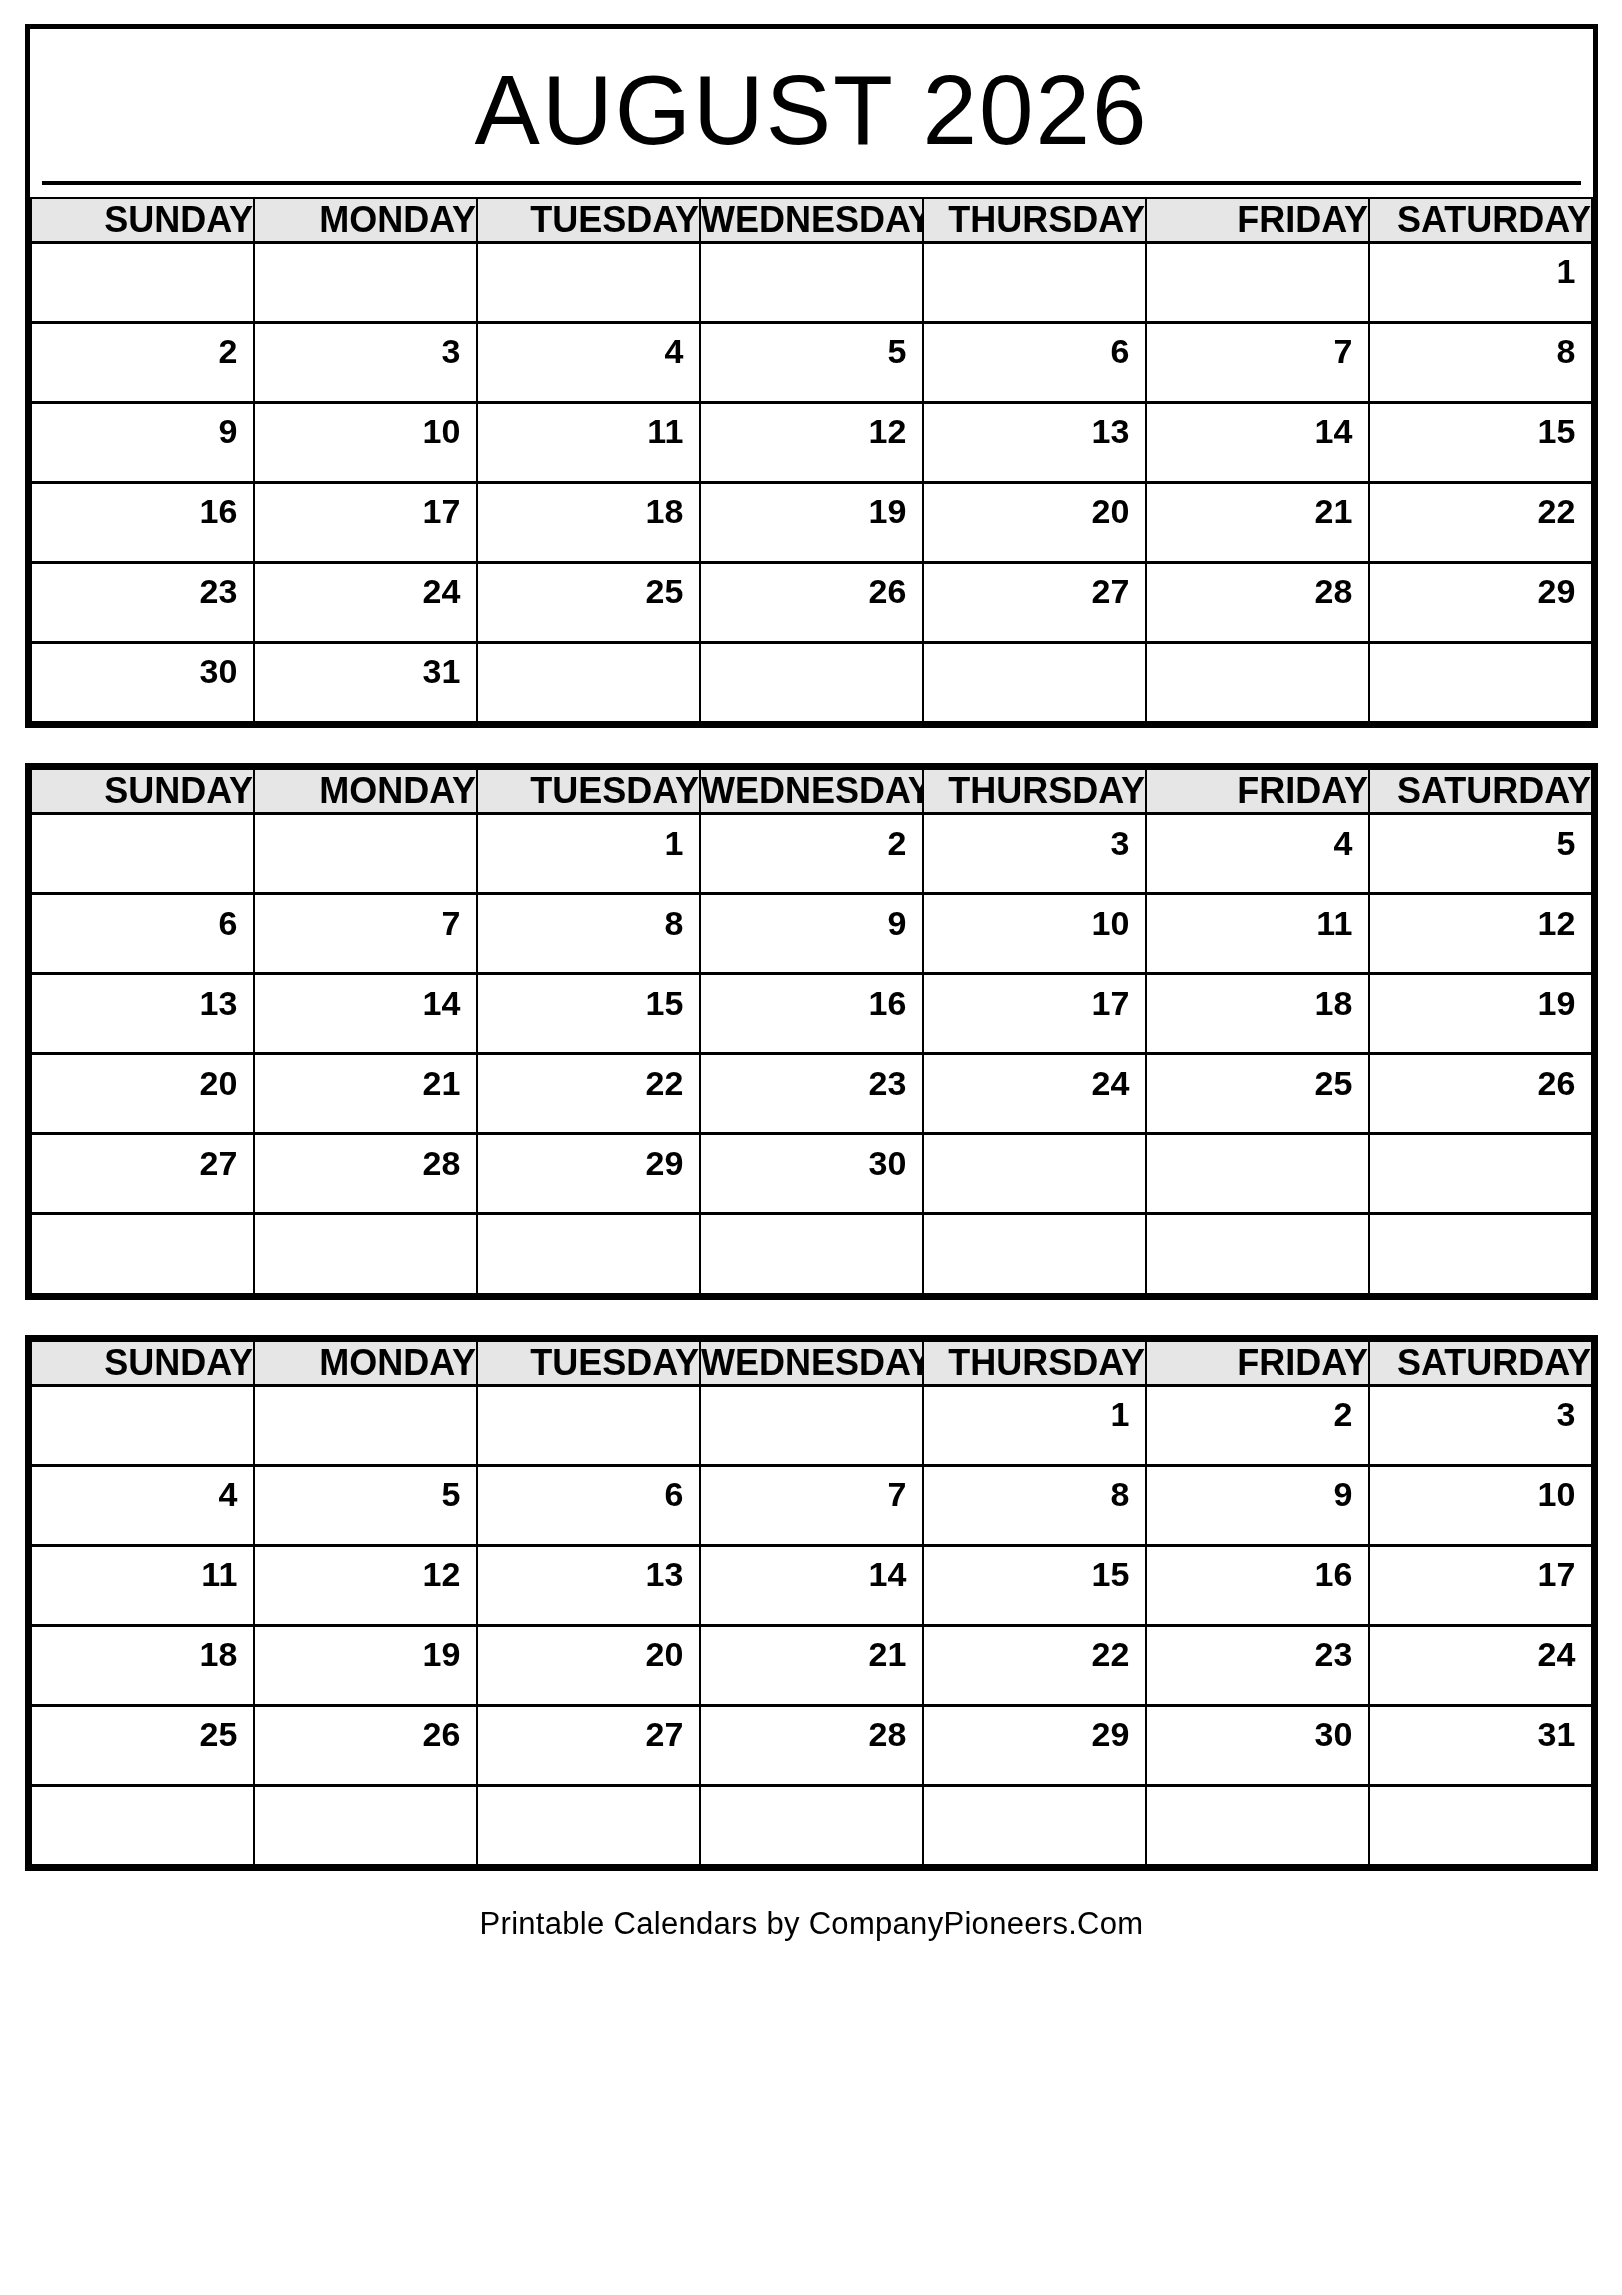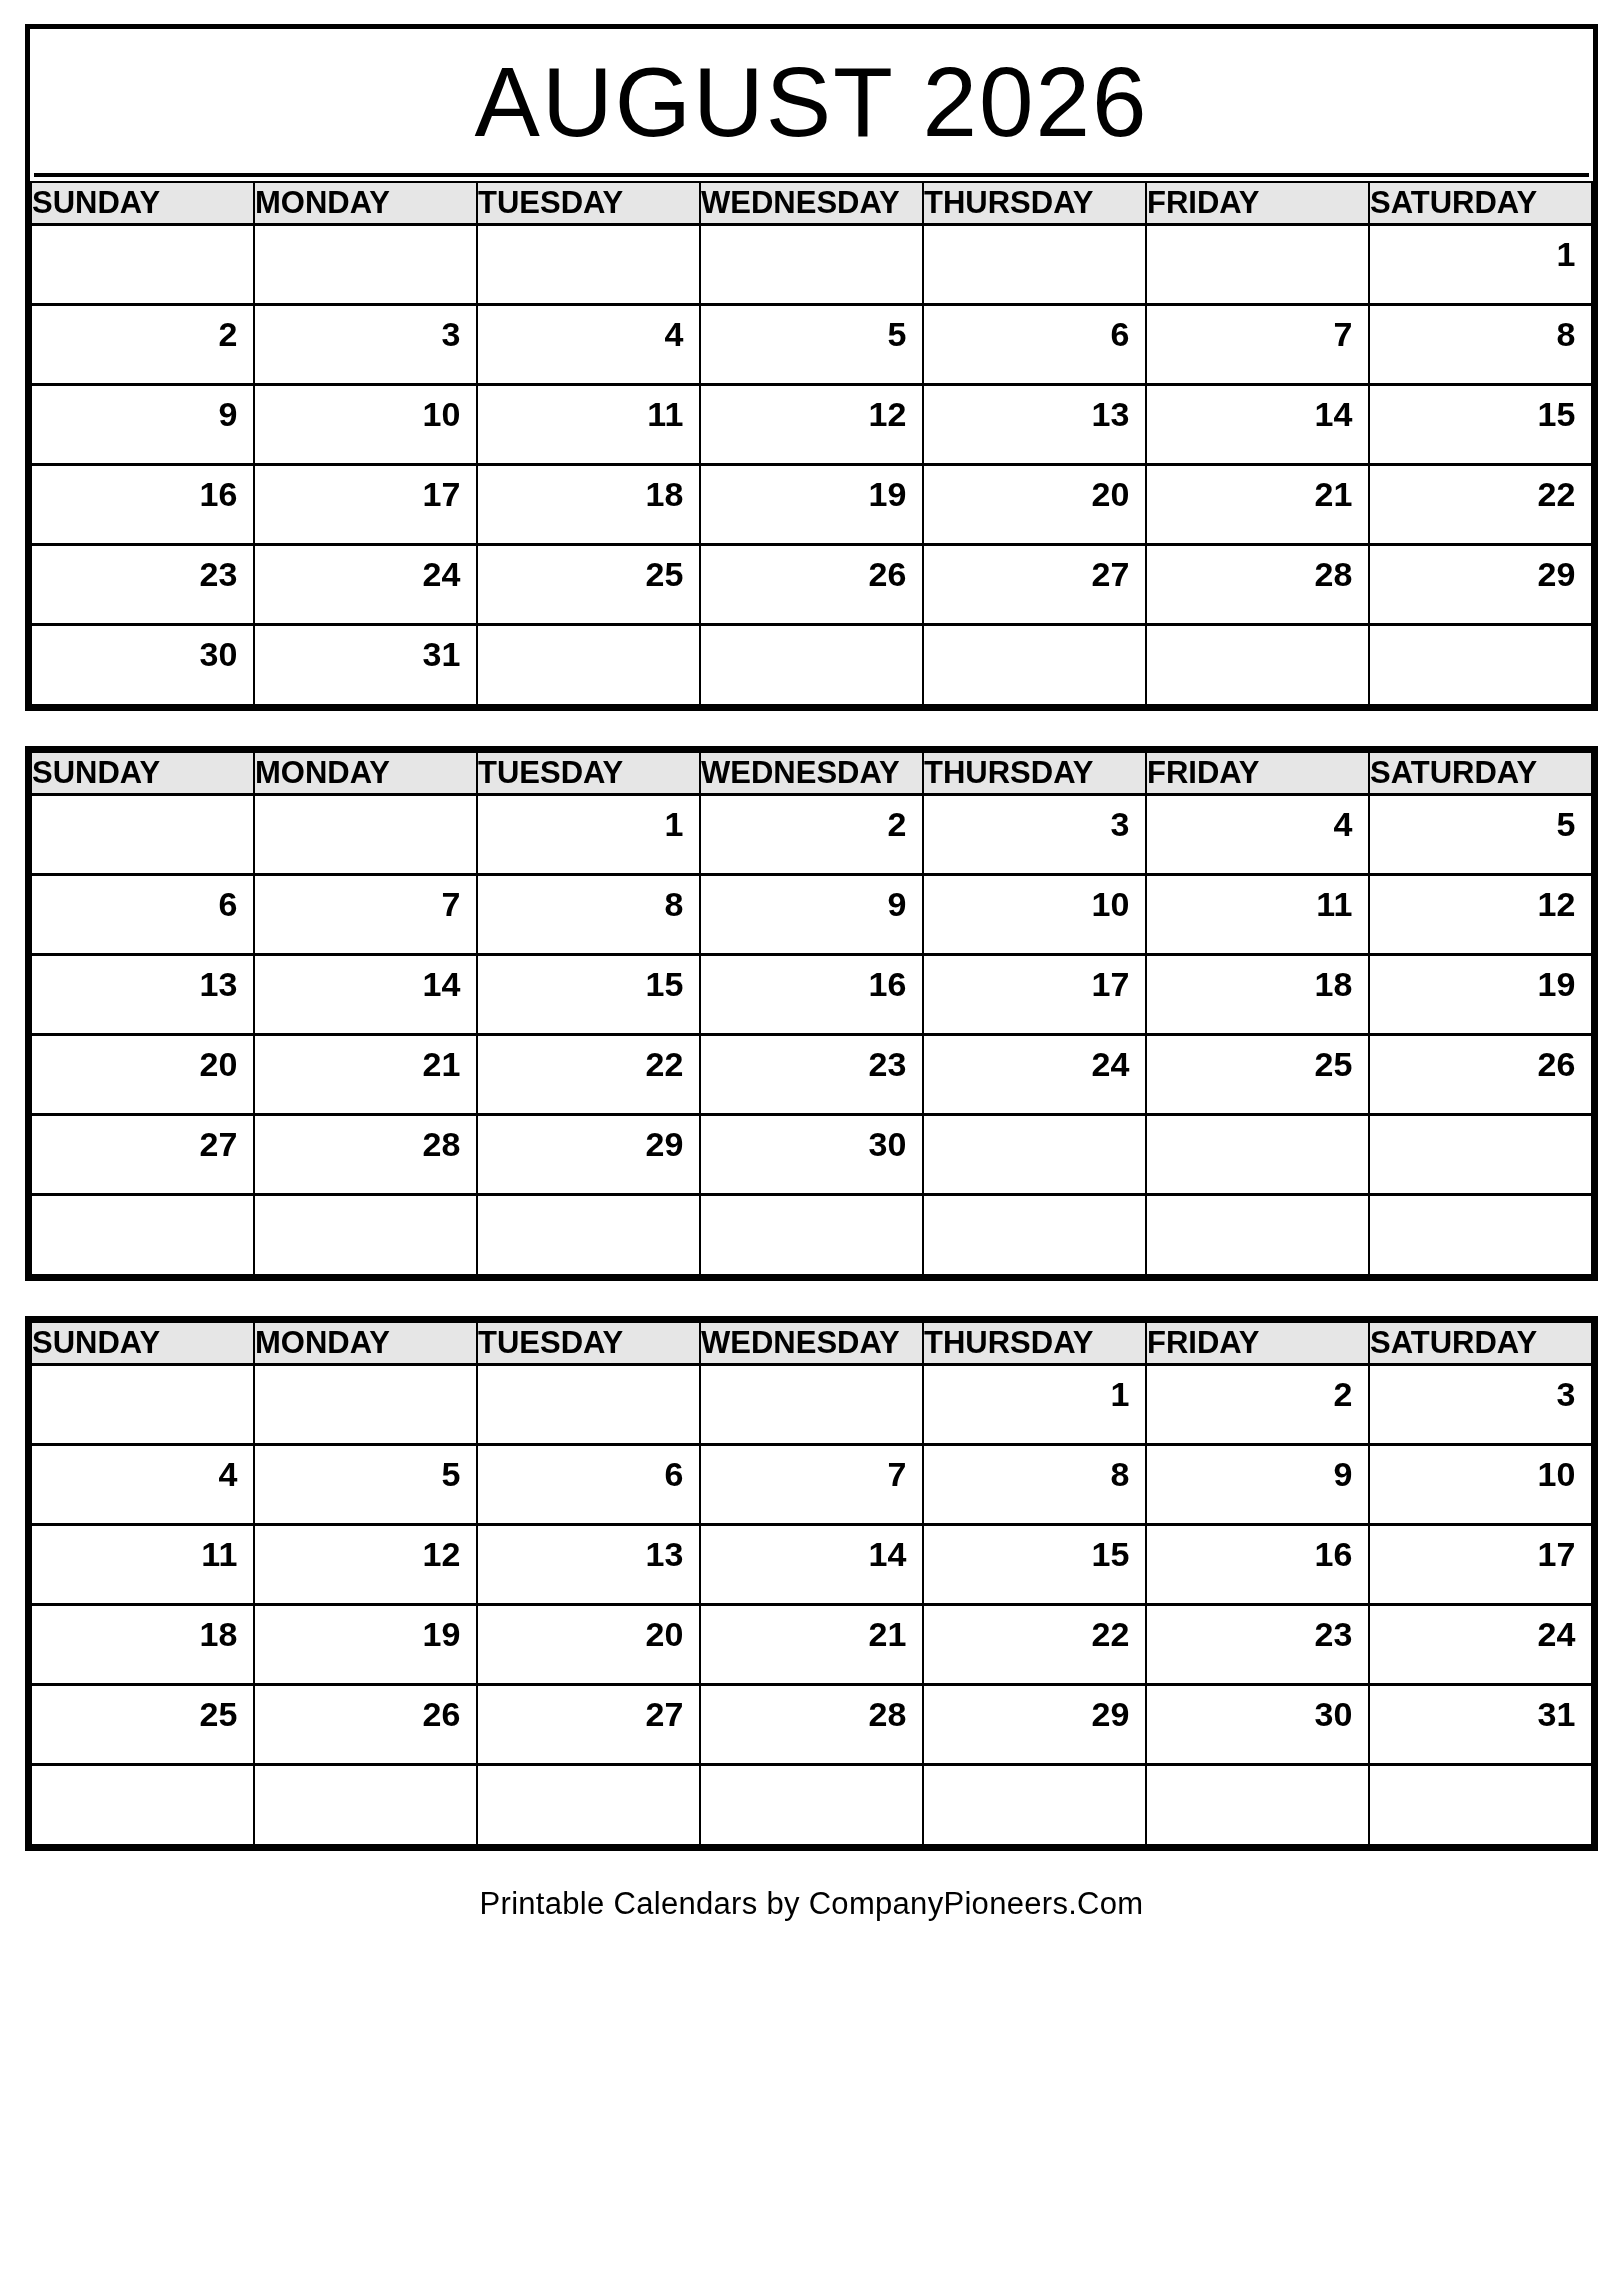--- a/index.html
+++ b/index.html
@@ -20,42 +20,42 @@
   }
   .page{
     padding:23.6px 25px 0 25px;
   }
   .month{
     border:5.2px solid var(--border);
     margin-bottom:35px;
     background:#ffffff;
   }
   .month-title{
-    margin:4px;
+    margin:12px;
     height:144px;
     display:flex;
     align-items:center;
     justify-content:center;
     font-size:98px;
     font-weight:400;
     letter-spacing:2px;
     border-bottom:4.6px solid var(--border);
     white-space:nowrap;
   }
   table.month-grid{
     width:100%;
     border-collapse:collapse;
     table-layout:fixed;
   }
   table.month-grid th{
     background:var(--header-bg);
     height:43px;
-    font-size:31px;
+    font-size:36px;
     font-weight:600;
-    text-align:left;
+    text-align:right;
     vertical-align:middle;
     border:2.6px solid var(--border);
     border-bottom-width:3.9px;
     padding:0;
     overflow:hidden;
   }
   table.month-grid td{
     height:80px;
     border:2.6px solid var(--border);
     border-top-width:3.9px;

